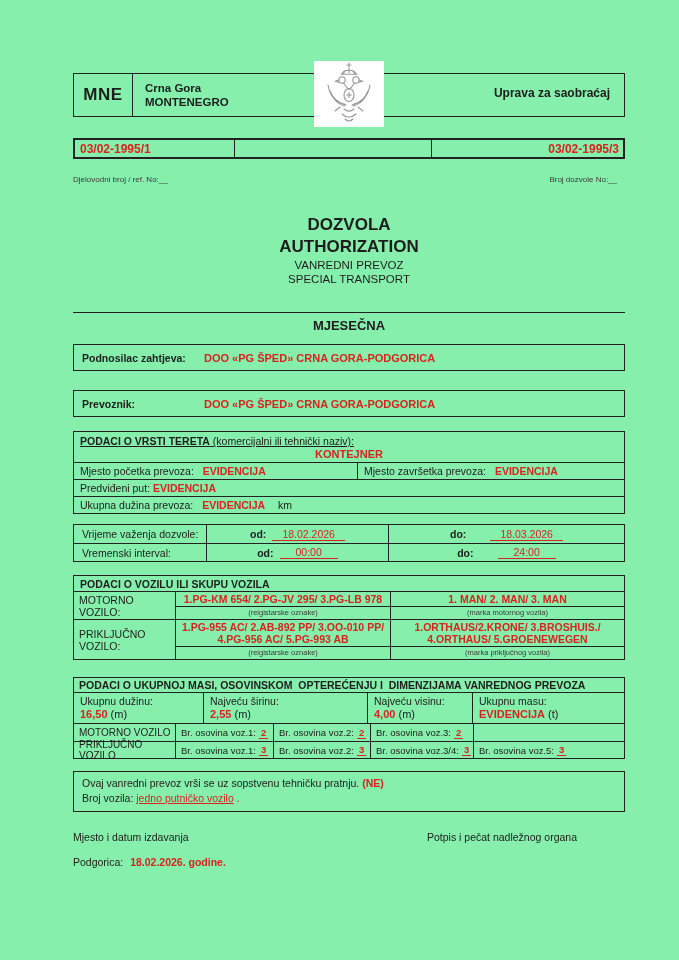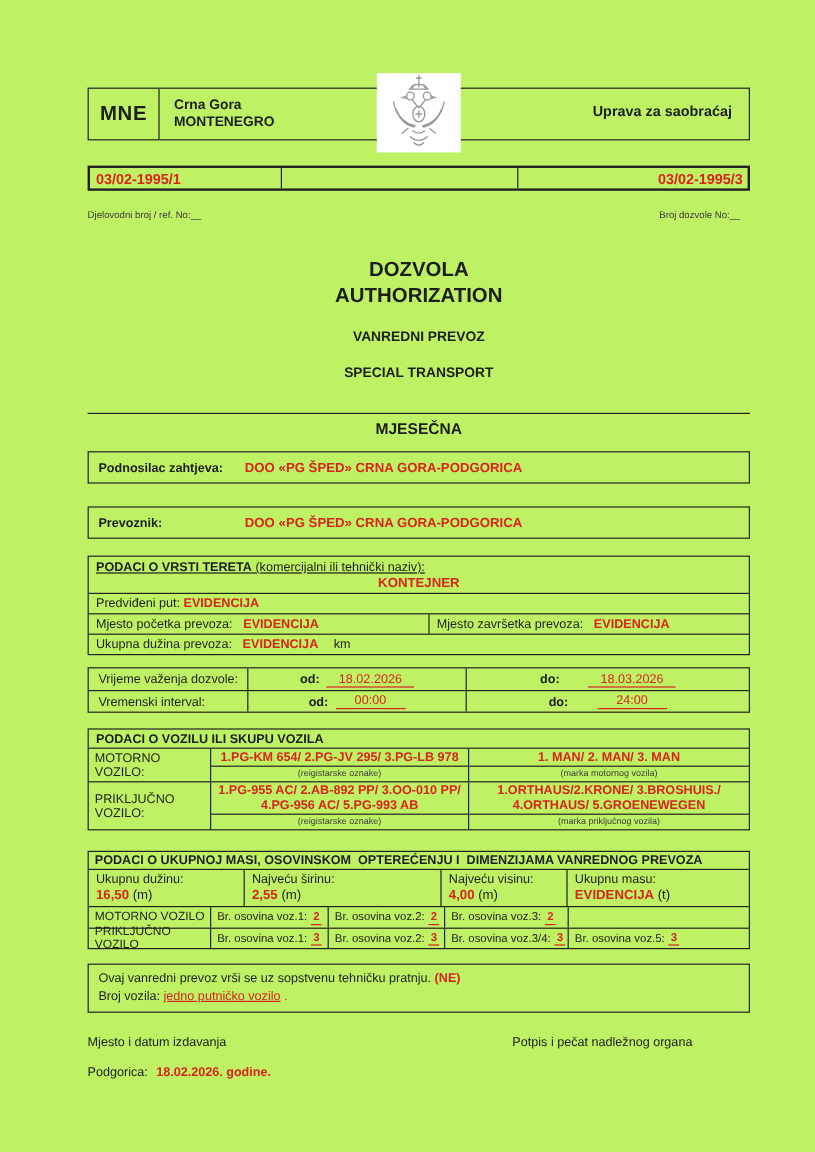--- a/index.html
+++ b/index.html
@@ -1,18 +1,18 @@
 <!DOCTYPE html>
 <html><head>
 <meta charset="utf-8">
 <style>
   * { margin:0; padding:0; box-sizing:border-box; }
   html,body { background:#ffffff; }
   .page {
-    position:relative; width:679px; height:960px; background:#bef264;
+    position:relative; width:679px; height:960px; background:#86efac;
     font-family:"Liberation Sans", sans-serif; color:#1d1d1d; overflow:hidden;
   }
   .content { position:absolute; left:73px; top:73px; width:552px; }
   .red { color:#d9231f; }
   .bold { font-weight:bold; }
 
   
   .header-box { position:relative; height:44px; border:1.6px solid #222; display:flex; }
   .mne-cell { width:59px; border-right:1.6px solid #222; display:flex; align-items:center; justify-content:center;
               font-size:17px; font-weight:bold; letter-spacing:.5px; }
@@ -26,21 +26,21 @@
   .rc { display:flex; align-items:center;text-align:right; }
   .rc1 { width:160px; border-right:1.2px solid #222; padding-left:5px; }
   .rc2 { width:197px; border-right:1.2px solid #222; }
   .rc3 { flex:1; justify-content:flex-end; padding-right:4px; }
   .ref-labels { display:flex; justify-content:space-between; margin-top:16px;
                 font-size:8px; color:#3a3a3a; padding-right:8px; }
 
   
   .title-block { margin-top:30px; text-align:center; }
   .t1 { font-size:17px; font-weight:bold; line-height:22px; }
-  .t2 { font-size:11.5px; font-weight:bold; line-height:14px;margin-top:16px; }
+  .t2 { font-size:11.5px; font-weight:normal; line-height:14px; }
   .divider { border-top:1.3px solid #222; margin-top:26px; }
   .period { margin-top:5px; text-align:center; font-size:13px; font-weight:bold; }
 
   
   .field-box { border:1.5px solid #222; height:27px; display:flex; align-items:center;
                padding-left:8px; font-size:10.5px; }
   .fb1 { margin-top:11px; } .fb2 { margin-top:19px; }
   .flabel { font-weight:bold; width:122px; flex:none; }
   .fvalue { font-size:11px; font-weight:bold; }
 
@@ -175,32 +175,32 @@
       <span class="flabel">Prevoznik:</span>
       <span class="fvalue red">DOO «PG ŠPED» CRNA GORA-PODGORICA</span>
     </div>
 
     <div class="cargo-box">
       <div class="cargo-head">
         <span class="bold">PODACI O VRSTI TERETA</span><span> (komercijalni ili tehnički naziv):</span>
       </div>
       <div class="cargo-name red">KONTEJNER</div>
       <div class="crow">
-        <div class="crow-cell">
-          <span>Predviđeni put:</span>
-          <span class="red evid">EVIDENCIJA</span>
-        </div>
-      </div>
-      <div class="crow">
         <div class="crow-cell first">
           <span class="vlabel">Mjesto početka prevoza:</span>
           <span class="red evid">EVIDENCIJA</span>
         </div>
         <div class="crow-cell restw">
           <span class="vlabel">Mjesto završetka prevoza:</span>
+          <span class="red evid">EVIDENCIJA</span>
+        </div>
+      </div>
+      <div class="crow">
+        <div class="crow-cell">
+          <span>Predviđeni put:</span>
           <span class="red evid">EVIDENCIJA</span>
         </div>
       </div>
       <div class="crow">
         <div class="crow-cell">
           <span class="vlabel">Ukupna dužina prevoza:</span>
           <span class="red evid">EVIDENCIJA</span>
           <span class="unit">km</span>
         </div>
       </div>

